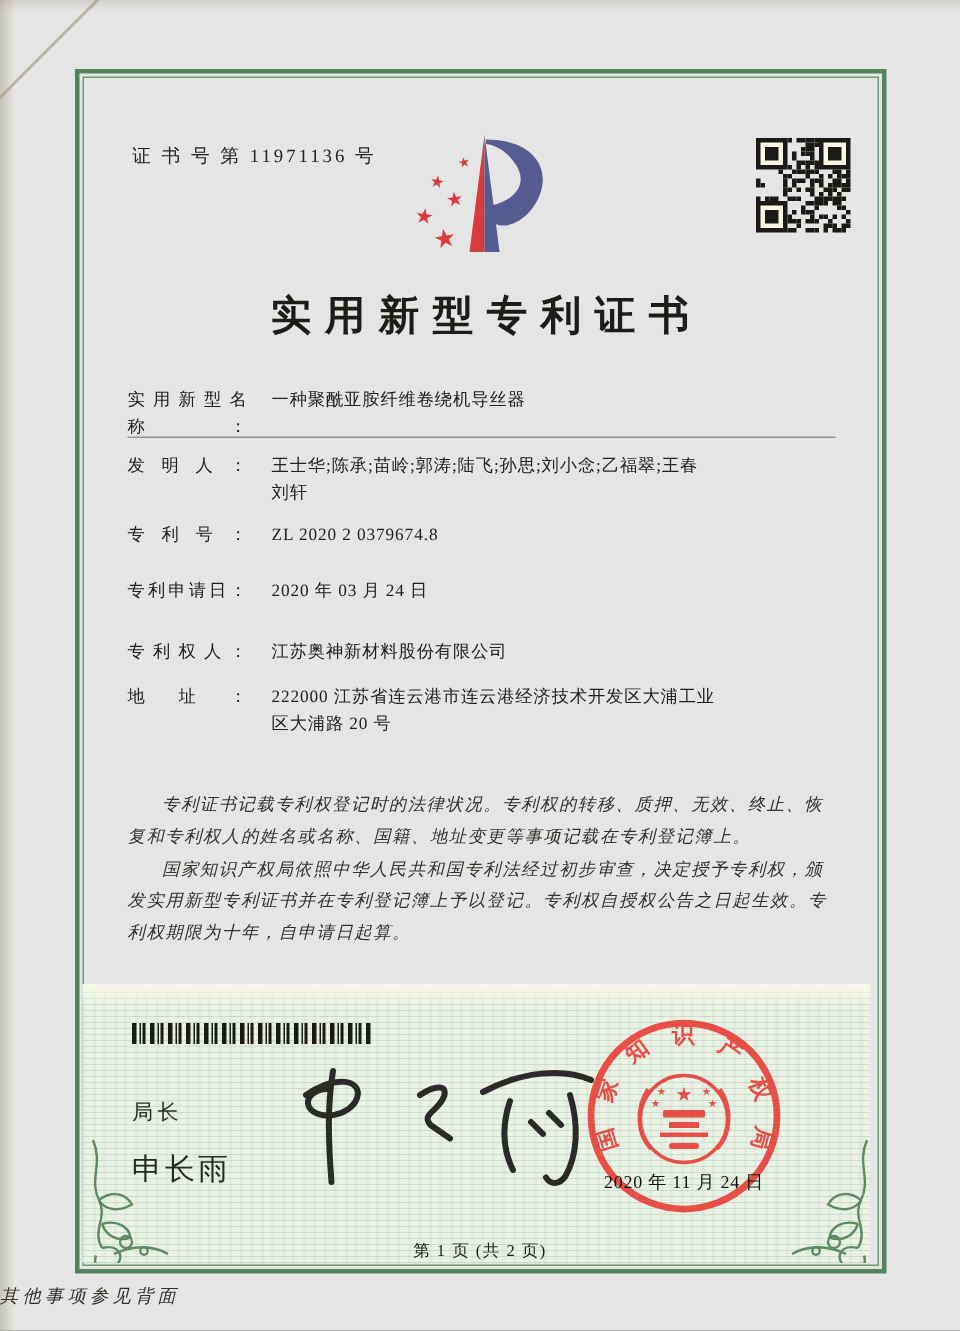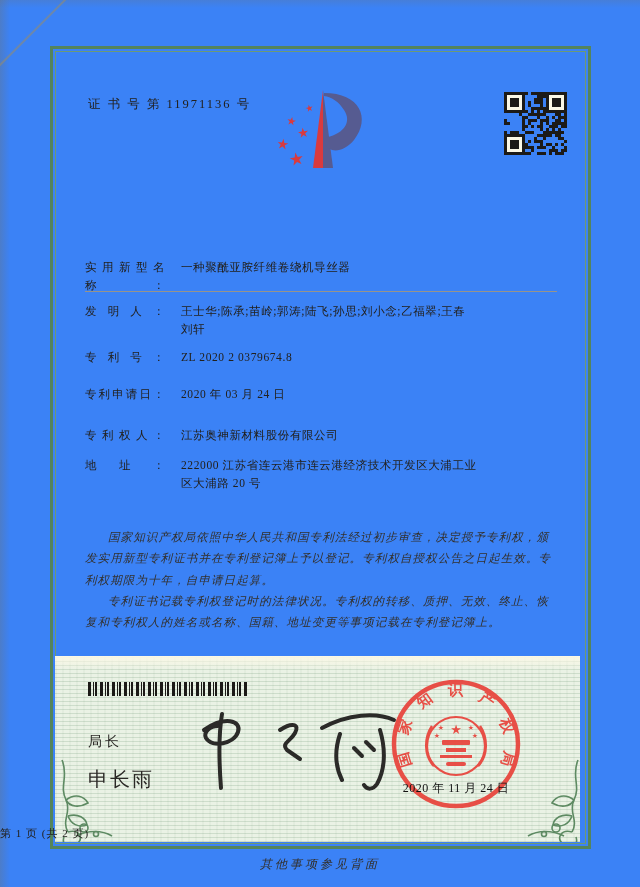--- a/index.html
+++ b/index.html
@@ -1,16 +1,16 @@
 <!DOCTYPE html>
 <html><head>
 <meta charset="utf-8">
 <style>
   html,body{margin:0;padding:0;background:#888;}
-  .page{position:relative;width:640px;height:887px;margin:0 auto;background:#3b82f6;overflow:hidden;
+  .page{position:relative;width:640px;height:887px;margin:0 auto;background:#e5e5e5;overflow:hidden;
         font-family:"Liberation Serif","DejaVu Serif",serif;color:#22201d;}
   .edge-left{position:absolute;left:0;top:0;bottom:0;width:10px;
         background:linear-gradient(90deg,rgba(120,110,85,.28),rgba(120,110,85,0));}
   .edge-top{position:absolute;left:0;top:0;right:0;height:8px;
         background:linear-gradient(180deg,rgba(120,110,85,.18),rgba(120,110,85,0));}
   .crease{position:absolute;left:-16px;top:30px;width:100px;height:2px;background:rgba(150,140,110,.55);
         transform:rotate(-45deg);}
   .frame{position:absolute;left:50px;top:46px;width:535px;height:797px;border:3px solid #54845c;}
   .frame-inner{position:absolute;inset:2px;border:1px solid #6d9a74;}
   .cert-no{position:absolute;left:88px;top:96px;font-size:12.5px;letter-spacing:2px;}
@@ -34,22 +34,22 @@
           repeating-linear-gradient(90deg,rgba(104,146,110,.06) 0 2px,rgba(104,146,110,0) 2px 7px);}
   .band::before{content:"";position:absolute;left:0;top:0;right:0;height:14px;
           background:linear-gradient(180deg,#fbf8e6,rgba(251,248,230,0));}
   .barcode{position:absolute;left:88px;top:682px;}
   .role{position:absolute;left:88px;top:733px;font-size:14px;letter-spacing:3px;color:#2b2926;}
   .signer{position:absolute;left:88px;top:766px;font-size:20px;letter-spacing:2px;color:#2b2926;}
   .sig{position:absolute;left:188px;top:700px;}
   .seal{position:absolute;left:380px;top:674px;}
   .seal-date{position:absolute;left:390px;top:780px;width:132px;text-align:center;font-size:12px;
         letter-spacing:.5px;color:#111;}
-  .pagenum{position:absolute;left:0;top:826px;width:100%;text-align:left;font-size:11px;letter-spacing:1px;}
-  .footer-note{position:absolute;left:0;top:856px;width:100%;text-align:center;font-size:12px;
+  .pagenum{position:absolute;left:0;top:826px;width:100%;text-align:center;font-size:11px;letter-spacing:1px;}
+  .footer-note{position:absolute;left:0;top:856px;width:100%;text-align:left;font-size:12px;
         font-style:italic;letter-spacing:3px;color:#33302c;}
   .orn{position:absolute;}
   svg text.ring{font-family:"Liberation Serif","DejaVu Serif",serif;font-weight:bold;}
 </style>
 </head>
 <body>
 
 <div class="page">
   <div class="edge-left"></div>
   <div class="edge-top"></div>
@@ -218,20 +218,21 @@
       <rect x="24" y="60" width="3" height="3" fill="#1c1a17"></rect>
       <rect x="33" y="60" width="3" height="3" fill="#1c1a17"></rect>
       <rect x="36" y="60" width="3" height="3" fill="#1c1a17"></rect>
       <rect x="39" y="60" width="3" height="3" fill="#1c1a17"></rect>
       <rect x="45" y="60" width="3" height="3" fill="#1c1a17"></rect>
       <rect x="51" y="60" width="3" height="3" fill="#1c1a17"></rect>
       <rect x="54" y="60" width="3" height="3" fill="#1c1a17"></rect>
       <rect x="57" y="60" width="3" height="3" fill="#1c1a17"></rect>
     </svg>
 
+  <div class="title">实用新型专利证书</div>
 
   <div class="frow" style="top:259px">
     <span class="f-label">实用新型名称：</span><span class="f-value">一种聚酰亚胺纤维卷绕机导丝器</span>
   </div>
   <div class="rule"></div>
   <div class="frow" style="top:303px">
     <span class="f-label">发明人：</span><span class="f-value">王士华;陈承;苗岭;郭涛;陆飞;孙思;刘小念;乙福翠;王春
 刘轩</span>
   </div>
   <div class="frow" style="top:349px">
@@ -242,22 +243,22 @@
   </div>
   <div class="frow" style="top:427px">
     <span class="f-label">专利权人：</span><span class="f-value">江苏奥神新材料股份有限公司</span>
   </div>
   <div class="frow" style="top:457px">
     <span class="f-label">地址：</span><span class="f-value">222000 江苏省连云港市连云港经济技术开发区大浦工业
 区大浦路 20 号</span>
   </div>
 
   <div class="body-text">
+    <p>专利证书记载专利权登记时的法律状况。专利权的转移、质押、无效、终止、恢复和专利权人的姓名或名称、国籍、地址变更等事项记载在专利登记簿上。</p>
     <p>国家知识产权局依照中华人民共和国专利法经过初步审查，决定授予专利权，颁发实用新型专利证书并在专利登记簿上予以登记。专利权自授权公告之日起生效。专利权期限为十年，自申请日起算。</p>
-    <p>专利证书记载专利权登记时的法律状况。专利权的转移、质押、无效、终止、恢复和专利权人的姓名或名称、国籍、地址变更等事项记载在专利登记簿上。</p>
   </div>
 
   <div class="band"></div>
 
   <svg class="orn" style="left:56px;top:758px" width="62" height="84" viewBox="0 0 62 84">
     <g fill="none" stroke="#5d8a62" stroke-width="1.6">
       <path d="M6,2 C13,18 3,28 10,42 C16,54 5,62 12,74"></path>
       <path d="M12,74 c11,-3 16,6 9,12 c-6,5 -16,2 -13,-7"></path>
       <path d="M10,42 c9,-7 18,-4 22,3 c-9,5 -18,4 -22,-3"></path>
       <path d="M12,58 c10,-3 18,2 19,9 c-9,3 -16,-1 -19,-9"></path>

